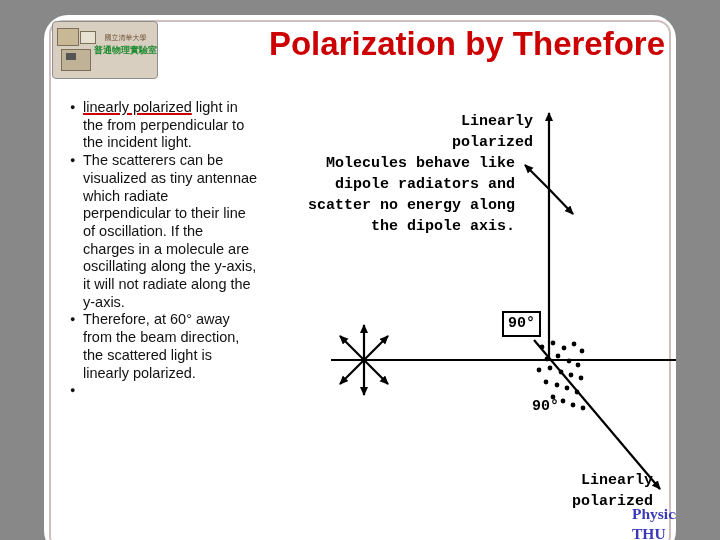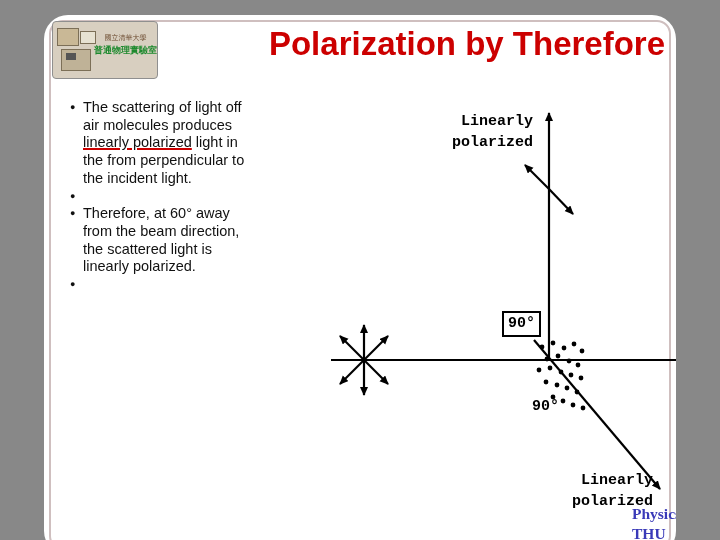--- a/index.html
+++ b/index.html
@@ -59,28 +59,35 @@
       <div class="lt1">國立清華大學</div>
       <div class="lt2">普通物理實驗室</div>
     </div>
   </div>
 
   <div class="title">Polarization by Therefore</div>
 
   <div class="bullets">
       <div class="bullet-item">
         <span class="bdot">●</span>
-        <div class="btext"><span>The scattering of light off
-air molecules produces
-</span><span class="blink">linearly polarized</span><span> light in
+        <div class="btext"><span class="blink">linearly polarized</span><span> light in
 the from perpendicular to
 the incident light.</span></div>
       </div>
       <div class="bullet-item">
         <span class="bdot">●</span>
+        <div class="btext"><span>The scatterers can be
+visualized as tiny antennae
+which radiate
+perpendicular to their line
+of oscillation. If the
+charges in a molecule are
+oscillating along the y-axis,
+it will not radiate along the
+y-axis.</span></div>
       </div>
       <div class="bullet-item">
         <span class="bdot">●</span>
         <div class="btext"><span>Therefore, at 60° away
 from the beam direction,
 the scattered light is
 linearly polarized.</span></div>
       </div>
       <div class="bullet-item">
         <span class="bdot">●</span>
@@ -135,20 +142,24 @@
           <circle cx="283" cy="297" r="2.4"></circle>
           <circle cx="259" cy="302" r="2.4"></circle>
           <circle cx="269" cy="306" r="2.4"></circle>
           <circle cx="279" cy="310" r="2.4"></circle>
           <circle cx="289" cy="313" r="2.4"></circle>
         </g>
     </svg>
 
     <div class="dlabel" style="left:158px;top:16px;">Linearly
 polarized</div>
+    <div class="dlabel" style="left:14px;top:58px;">Molecules behave like
+dipole radiators and
+scatter no energy along
+the dipole axis.</div>
     <div class="dlabel" id="lbl-angle-boxed" style="left:208px;top:216px;">90°</div>
     <div class="dlabel" style="left:238px;top:301px;">90°</div>
     <div class="dlabel" style="left:278px;top:375px;">Linearly
 polarized</div>
   </div>
 
   <div class="credit">
     <div>Physics, THU</div>
     <div>MFTai-戴明鳳</div>
   </div>

